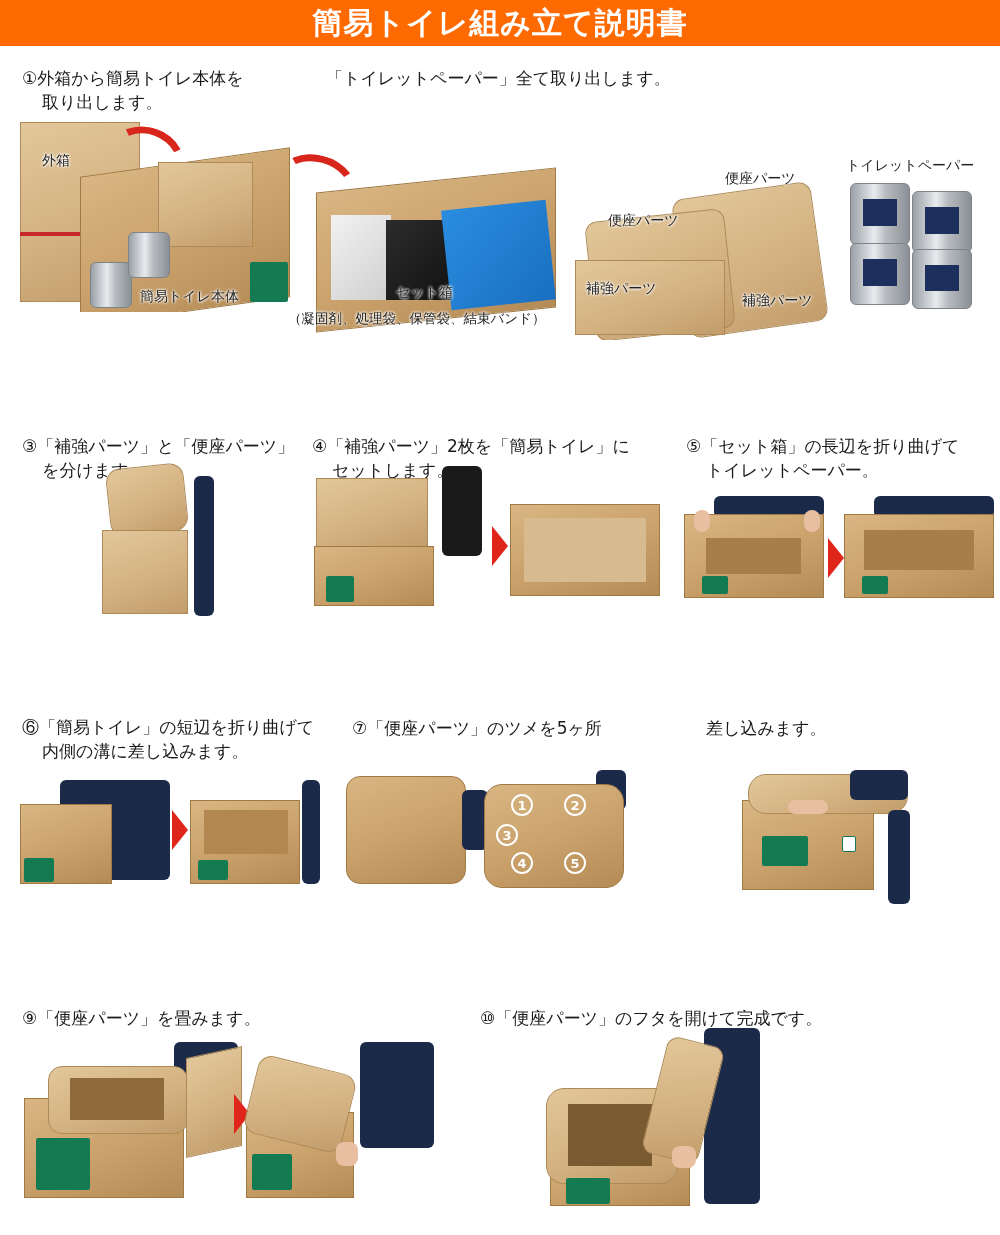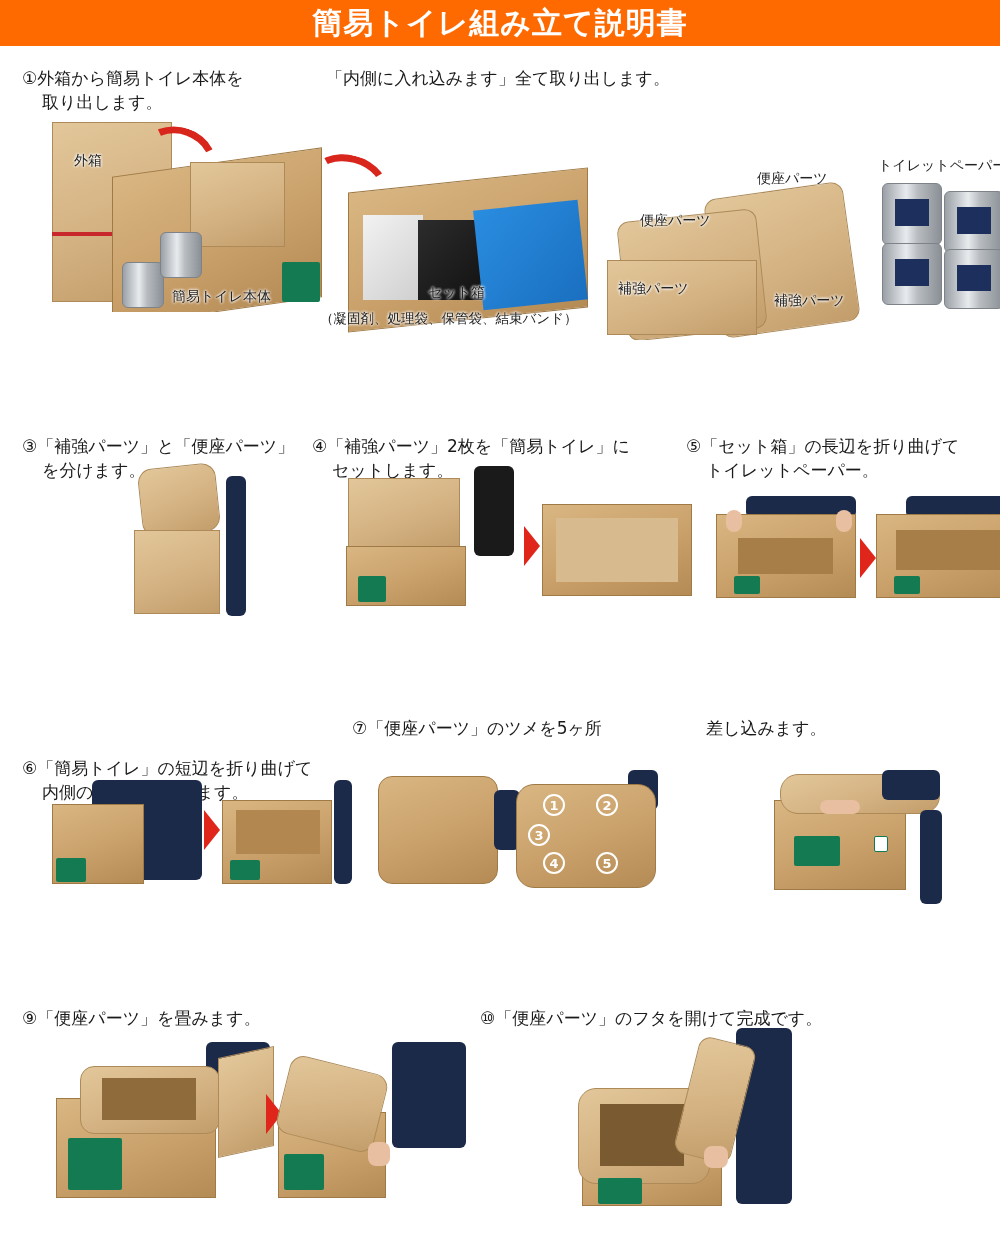--- a/index.html
+++ b/index.html
@@ -2,21 +2,21 @@
 <html><head>
 <meta charset="utf-8">
 <style>
   * { box-sizing: border-box; margin: 0; padding: 0; }
   body { width: 1000px; height: 1235px; background: #ffffff; font-family: "DejaVu Sans", sans-serif; color: #1a1a1a; position: relative; overflow: hidden; }
   .header { position: absolute; left: 0; top: 0; width: 1000px; height: 46px; background: #ff6a00; display: flex; align-items: center; justify-content: center; }
   .header h1 { color: #fff; font-size: 30px; font-weight: bold; letter-spacing: 1px; }
   .caption { position: absolute; font-size: 17px; line-height: 24px; color: #1a1a1a; white-space: nowrap; }
   .caption .l2 { display: block; padding-left: 20px; }
   .caption .l2.np { padding-left: 0; }
-  .photo { position: absolute; overflow: hidden; margin-left: 32px; }
+  .photo { position: absolute; overflow: hidden; }
   .cardboard { background: linear-gradient(160deg, #d9b682 0%, #c9a06a 55%, #b48a55 100%); border: 1px solid #a07a45; }
   .cardboard-light { background: linear-gradient(160deg, #e2c79a 0%, #d3b080 60%, #c29d6b 100%); border: 1px solid #ad8a58; }
   .label { position: absolute; font-size: 14px; color: #222; white-space: nowrap; text-shadow: 0 0 3px #fff, 0 0 3px #fff, 0 0 3px #fff; }
   .sleeve { position: absolute; background: #1c2a4a; border-radius: 6px; }
   .hand { position: absolute; background: #e8bfa0; border-radius: 8px; }
   .arrow-right { position: absolute; width: 0; height: 0; border-top: 20px solid transparent; border-bottom: 20px solid transparent; border-left: 16px solid #e0261a; }
   .greenlogo { position: absolute; background: #137a52; border-radius: 2px; }
   .roll { position: absolute; border-radius: 6px; background: linear-gradient(90deg, #9aa0a6 0%, #e8ebee 40%, #b8bcc0 60%, #8a9096 100%); border: 1px solid #7d8388; }
   .roll .tag { position: absolute; left: 20%; top: 25%; width: 60%; height: 45%; background: #1d2f5c; }
   .num-circle { position: absolute; width: 22px; height: 22px; border: 2px solid #fff; border-radius: 50%; color: #fff; font-size: 13px; font-weight: bold; display: flex; align-items: center; justify-content: center; }
@@ -31,21 +31,21 @@
 <div class="header">
   <h1>簡易トイレ組み立て説明書</h1>
 </div>
 
 <div class="caption" style="left:22px; top:66px;">
   <span>①外箱から簡易トイレ本体を</span>
   <span class="l2">取り出します。</span>
 </div>
 
 <div class="caption" style="left:326px; top:66px;">
-  <span class="l2 np">「内側に入れ込みます」全て取り出します。</span>
+  <span class="l2 np">「トイレットペーパー」全て取り出します。</span>
 </div>
 
 <div class="photo" style="left:20px; top:122px; width:280px; height:190px;">
   <div class="cardboard-light" style="position:absolute; left:0; top:0; width:120px; height:180px;"></div>
   <div style="position:absolute; left:0; top:110px; width:110px; height:4px; background:#c8282c;"></div>
   <div class="cardboard" style="position:absolute; left:60px; top:40px; width:210px; height:150px; transform:skewY(-8deg);"></div>
   <div class="cardboard-light" style="position:absolute; left:138px; top:40px; width:95px; height:85px;"></div>
   <div class="roll" style="left:70px; top:140px; width:42px; height:46px;"></div>
   <div class="roll" style="left:108px; top:110px; width:42px; height:46px;"></div>
   <div class="greenlogo" style="left:230px; top:140px; width:38px; height:40px;"></div>
@@ -125,21 +125,21 @@
   <div class="greenlogo" style="left:18px; top:80px; width:26px; height:18px;"></div>
   <div class="hand" style="left:10px; top:14px; width:16px; height:22px;"></div>
   <div class="hand" style="left:120px; top:14px; width:16px; height:22px;"></div>
   <div class="arrow-right" style="left:144px; top:42px;"></div>
   <div class="sleeve" style="left:190px; top:0px; width:120px; height:22px;"></div>
   <div class="cardboard" style="position:absolute; left:160px; top:18px; width:150px; height:84px;"></div>
   <div style="position:absolute; left:180px; top:34px; width:110px; height:40px; background:#a87e48;"></div>
   <div class="greenlogo" style="left:178px; top:80px; width:26px; height:18px;"></div>
 </div>
 
-<div class="caption" style="left:22px; top:756px;">
+<div class="caption" style="left:22px; top:716px;font-family:Liberation Serif, serif;">
   <span>⑥「簡易トイレ」の短辺を折り曲げて</span>
   <span class="l2">内側の溝に差し込みます。</span>
 </div>
 <div class="photo" style="left:20px; top:780px; width:300px; height:106px;">
   <div class="sleeve" style="left:40px; top:0px; width:110px; height:100px;"></div>
   <div class="cardboard" style="position:absolute; left:0px; top:24px; width:92px; height:80px;"></div>
   <div class="greenlogo" style="left:4px; top:78px; width:30px; height:24px;"></div>
   <div class="arrow-right" style="left:152px; top:30px;"></div>
   <div class="cardboard" style="position:absolute; left:170px; top:20px; width:110px; height:84px;"></div>
   <div style="position:absolute; left:184px; top:30px; width:84px; height:44px; background:#b28850;"></div>

